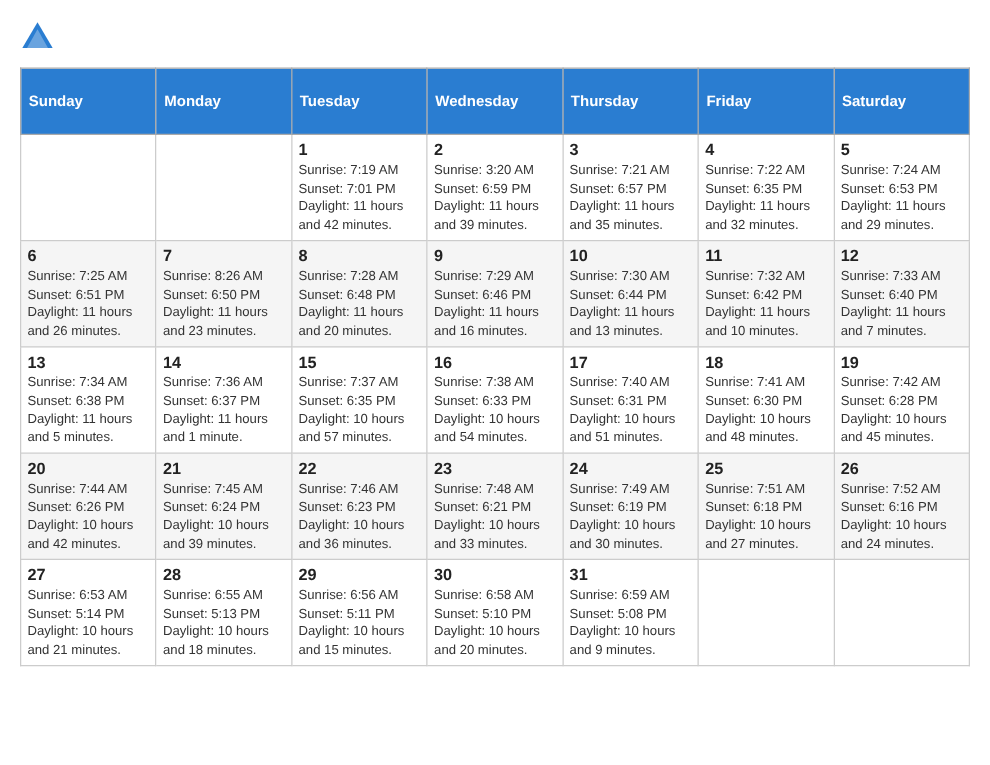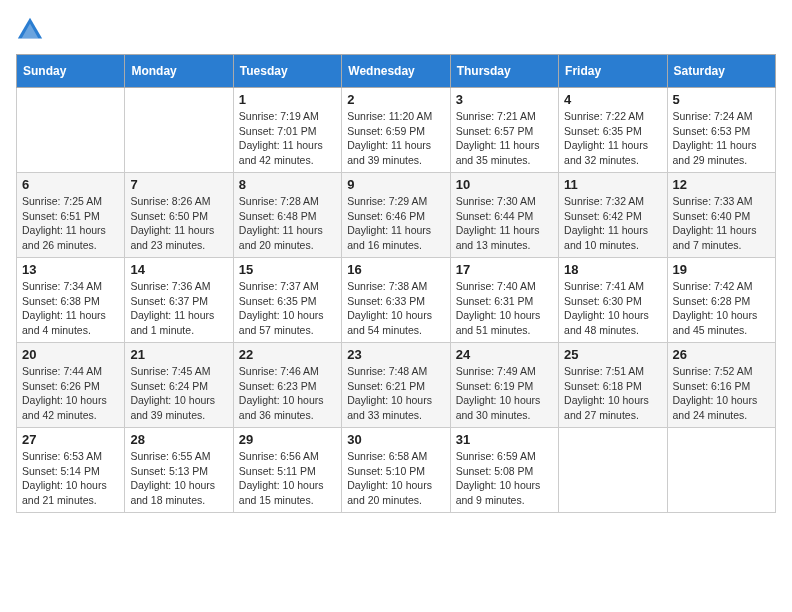--- a/index.html
+++ b/index.html
@@ -46,21 +46,21 @@
     }
     table {
       width: 100%;
       border-collapse: collapse;
       font-size: 11px;
     }
     th {
       background-color: #2a7dd1;
       color: #fff;
       text-align: left;
-      padding: 9px 6px;
+      padding: 19px 6px;
       font-size: 12px;
       border: 1px solid #aaa;
     }
     td {
       border: 1px solid #ccc;
       vertical-align: top;
       padding: 4px 5px;
       width: calc(100% / 7);
       min-height: 80px;
       height: 85px;
@@ -127,21 +127,21 @@
         <span class="day-num">1</span>
         <div class="day-info">
           <span>Sunrise: 7:19 AM</span><br>
           <span>Sunset: 7:01 PM</span><br>
           <span>Daylight: 11 hours and 42 minutes.</span>
         </div>
       </td>
         <td>
         <span class="day-num">2</span>
         <div class="day-info">
-          <span>Sunrise: 11:20 AM</span><br>
+          <span>Sunrise: 3:20 AM</span><br>
           <span>Sunset: 6:59 PM</span><br>
           <span>Daylight: 11 hours and 39 minutes.</span>
         </div>
       </td>
         <td>
         <span class="day-num">3</span>
         <div class="day-info">
           <span>Sunrise: 7:21 AM</span><br>
           <span>Sunset: 6:57 PM</span><br>
           <span>Daylight: 11 hours and 35 minutes.</span>
@@ -221,21 +221,21 @@
           <span>Daylight: 11 hours and 7 minutes.</span>
         </div>
       </td>
       </tr>
       <tr>
         <td>
         <span class="day-num">13</span>
         <div class="day-info">
           <span>Sunrise: 7:34 AM</span><br>
           <span>Sunset: 6:38 PM</span><br>
-          <span>Daylight: 11 hours and 4 minutes.</span>
+          <span>Daylight: 11 hours and 5 minutes.</span>
         </div>
       </td>
         <td>
         <span class="day-num">14</span>
         <div class="day-info">
           <span>Sunrise: 7:36 AM</span><br>
           <span>Sunset: 6:37 PM</span><br>
           <span>Daylight: 11 hours and 1 minute.</span>
         </div>
       </td>

